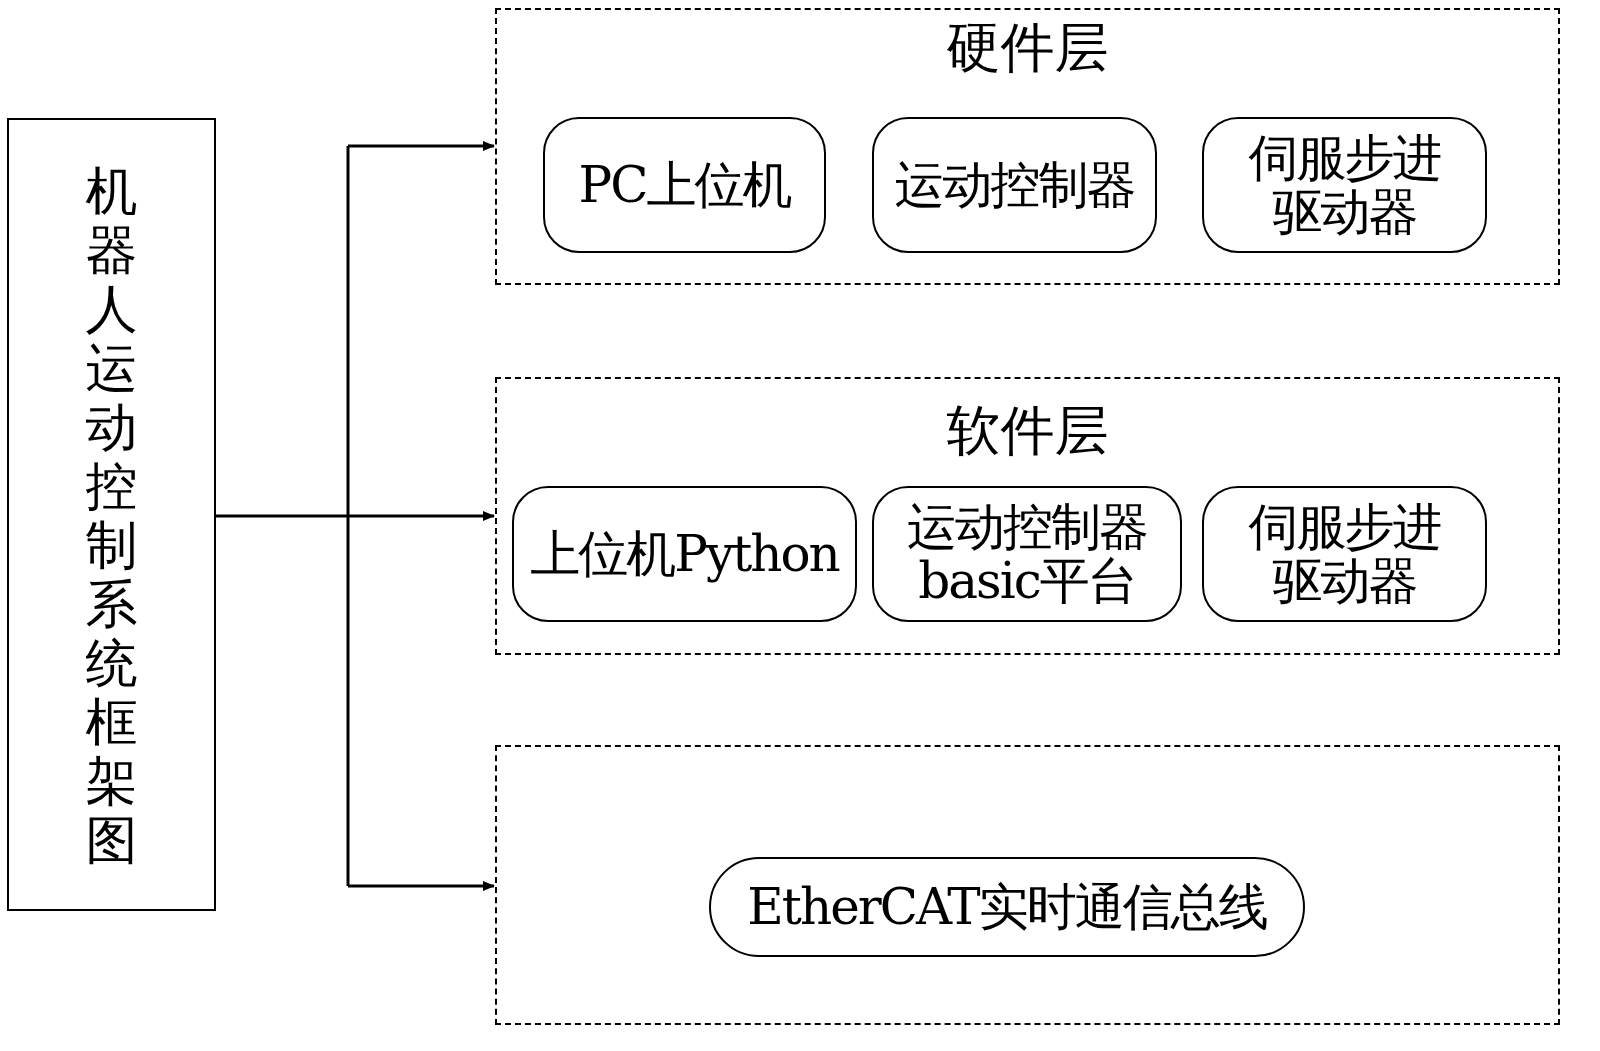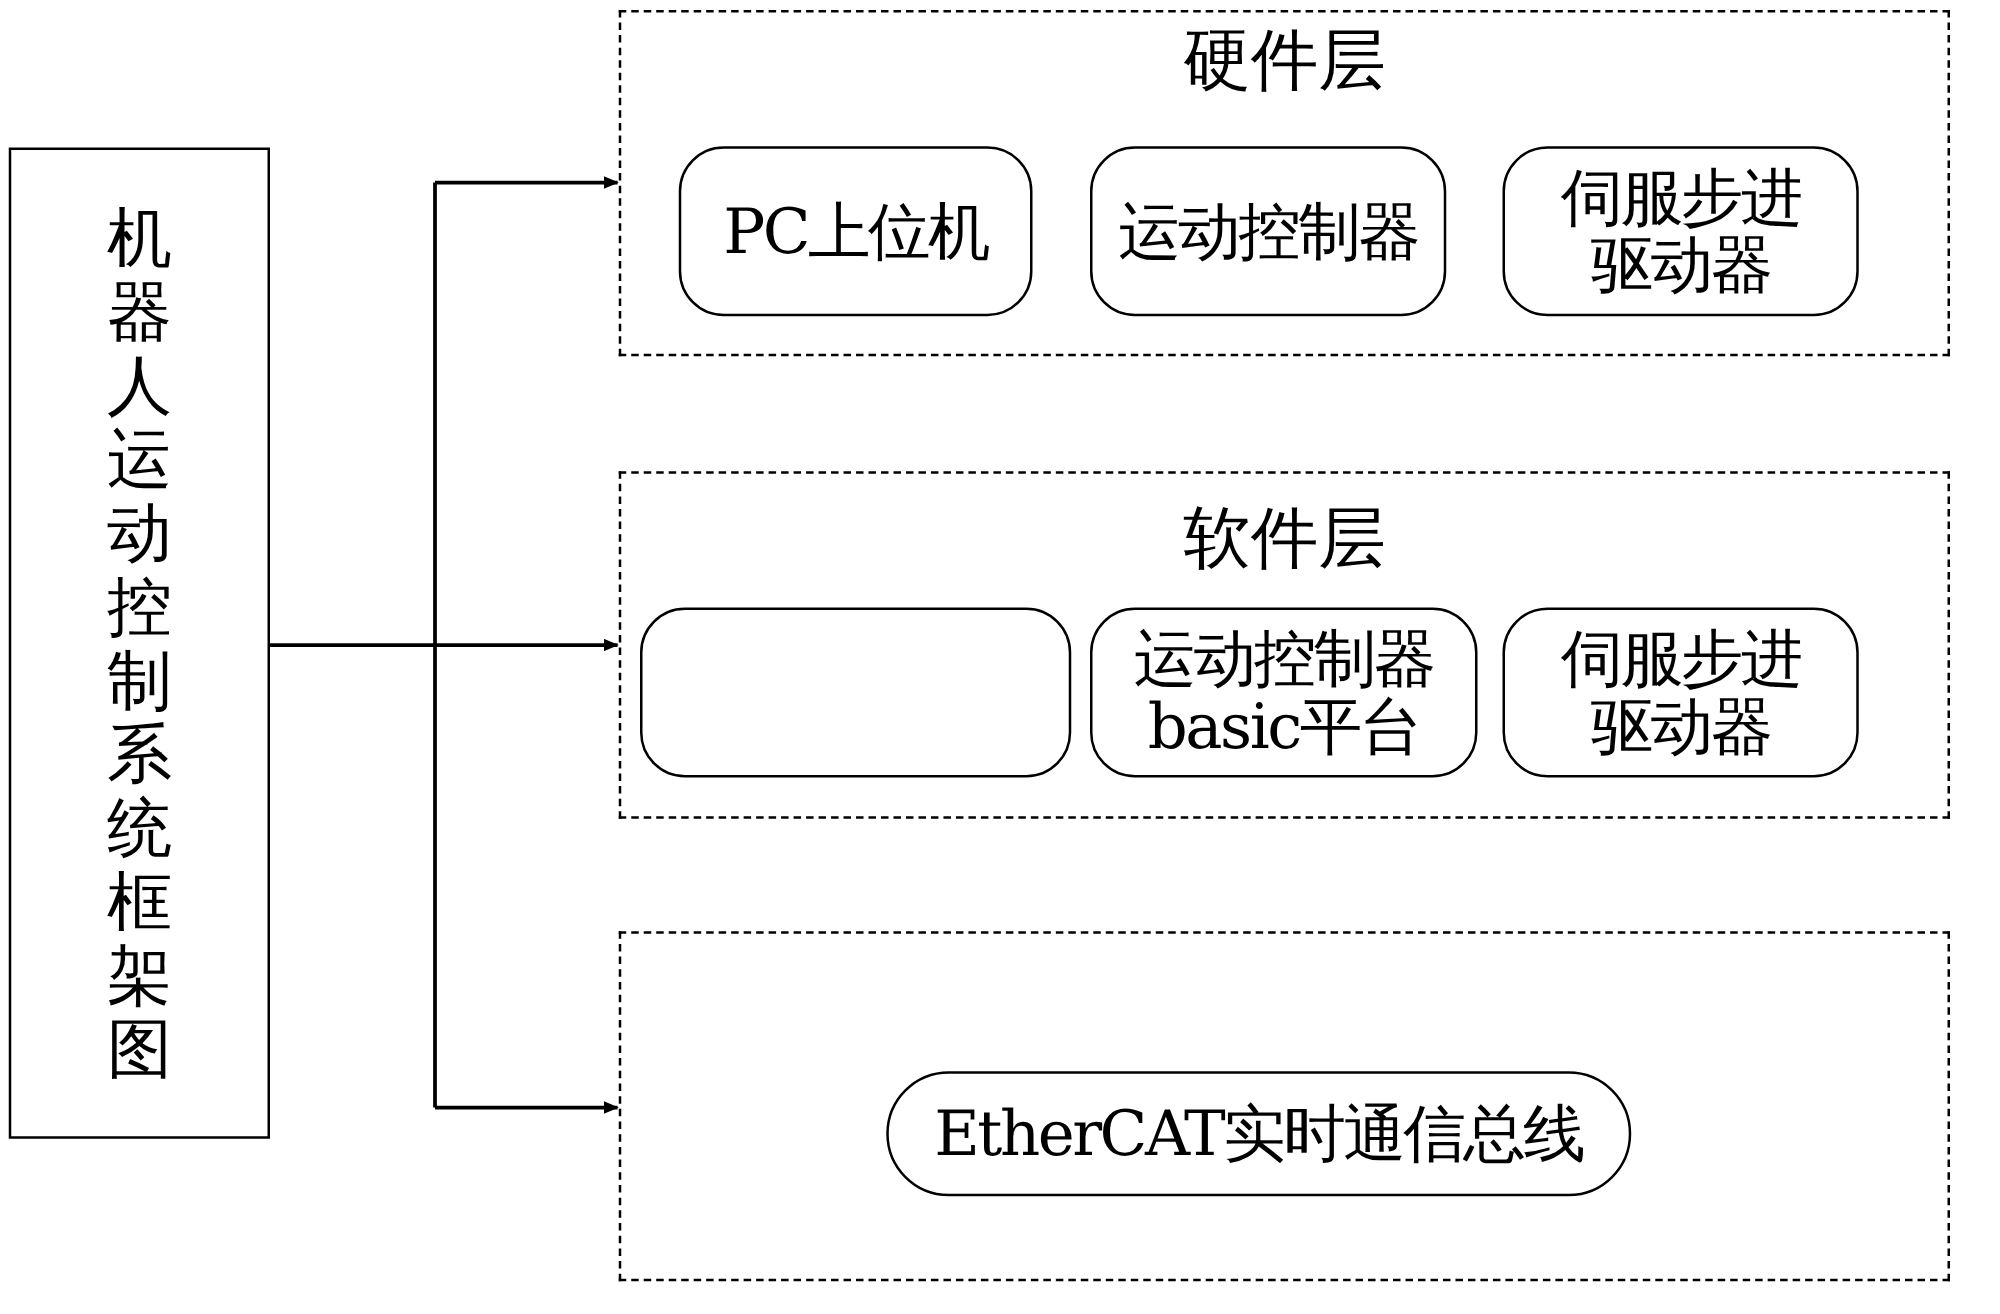--- a/index.html
+++ b/index.html
@@ -69,20 +69,21 @@
         <span>伺服步进</span>
         <span>驱动器</span>
       </div>
   </div>
 </div>
 
 <div class="layer" style="top:377px;height:278px;">
   <div class="layer-title" style="top:22px;">软件层</div>
   <div class="node" style="left:15px;top:107px;width:345px;height:136px;">
     <div>
+        <span>上位机Python</span>
       </div>
   </div>
   <div class="node" style="left:375px;top:107px;width:310px;height:136px;">
     <div>
         <span>运动控制器</span>
         <span>basic平台</span>
       </div>
   </div>
   <div class="node" style="left:705px;top:107px;width:285px;height:136px;">
     <div>

